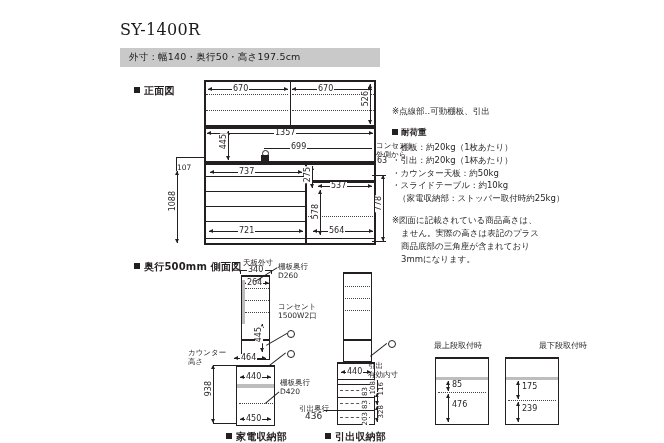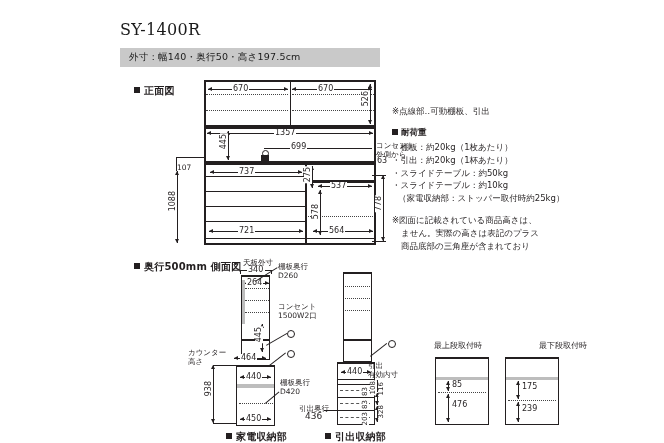--- a/index.html
+++ b/index.html
@@ -182,28 +182,29 @@
   <div class="dim vert" style="left:375px;top:195px;">778</div>
   <div class="ln h" style="left:372px;top:175px;width:14px;"></div>
   <div class="ln h" style="left:372px;top:241px;width:14px;"></div>
 
   <div class="abs" id="spec-panel">
     <p class="note">※点線部‥可動棚板、引出</p>
     <p class="lh">耐荷重</p>
     <ul>
       <li>・棚板：約20kg（1枚あたり）</li>
       <li>・引出：約20kg（1杯あたり）</li>
-      <li>・スライドテーブル：約50kg</li>
+      <li>・カウンター天板：約50kg</li>
       <li>・スライドテーブル：約10kg</li>
     </ul>
     <div class="sub">（家電収納部：ストッパー取付時約25kg）</div>
     <div class="foot">
       <span>※図面に記載されている商品高さは、</span>
       <span class="ind">ません。実際の高さは表記のプラス</span>
       <span class="ind">商品底部の三角座が含まれており</span>
+      <span class="ind">3mmになります。</span>
     </div>
   </div>
 
   <div class="abs sec-head" style="left:134px;top:260px;">奥行500mm 側面図</div>
 
   <div class="lbl" style="left:243px;top:258px;">天板外寸</div>
   <div class="dim" style="left:247px;top:266px;">340</div>
   <div class="ln h" style="left:240px;top:270px;width:7px;"></div>
   <div class="ln h" style="left:265px;top:270px;width:7px;"></div>
   <div class="ln v" style="left:240px;top:270px;height:4px;"></div>

